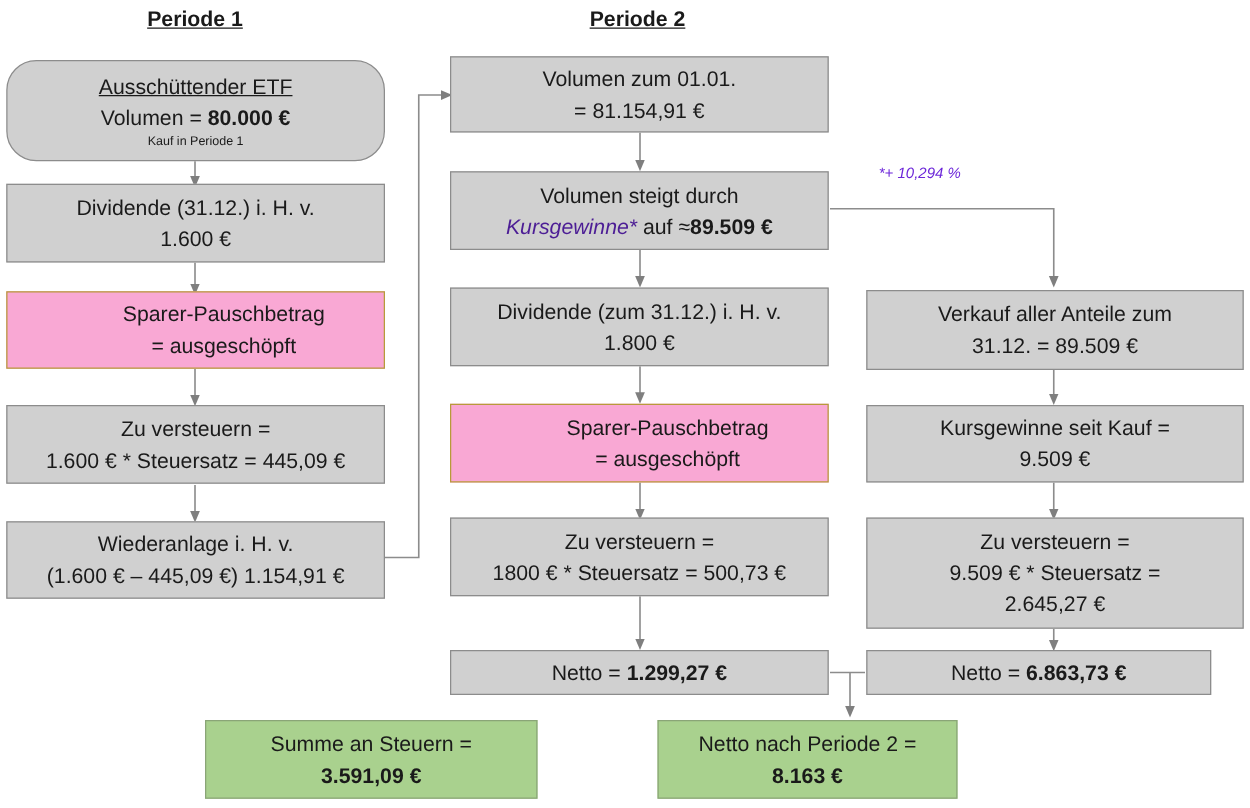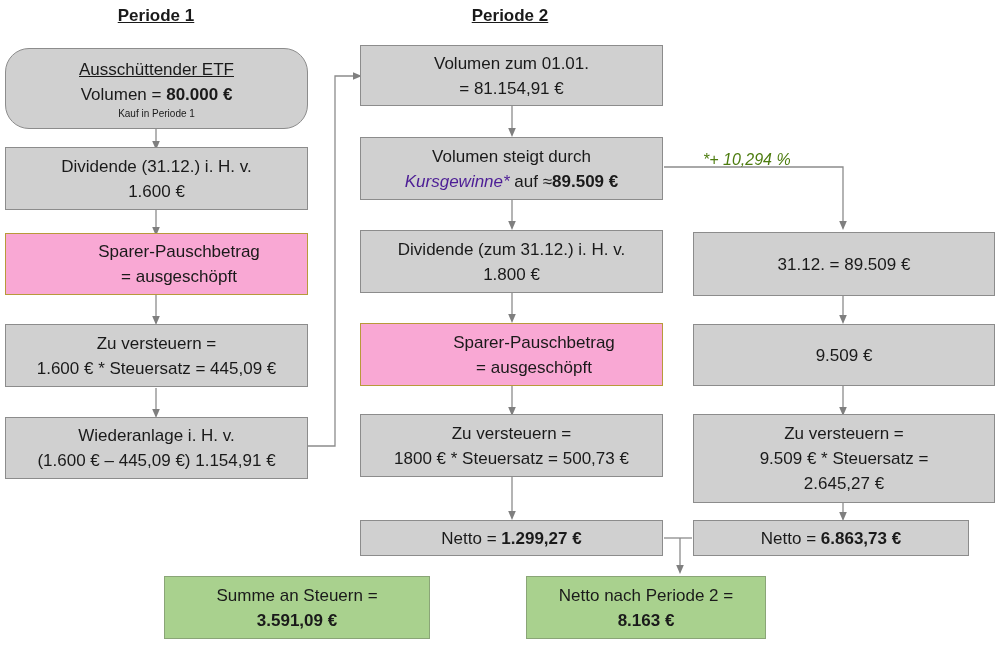--- a/index.html
+++ b/index.html
@@ -9,21 +9,21 @@
   .box { position: absolute; box-sizing: border-box; border: 1.5px solid #8c8c8c;
          display: flex; flex-direction: column; align-items: center; justify-content: center;
          text-align: center; font-size: 17px; line-height: 25px; }
   .grey { background: #d0d0d0; }
   .orange { background: #f9a8d4; border-color: #b89a3a; padding-left: 45px; }
   .green { background: #a9d18e; border-color: #8aa577; }
   .small { font-size: 10px; line-height: 14px; }
   .u { text-decoration: underline; }
   .red { color: #4c1d95; font-style: italic; }
   b { font-weight: bold; }
-  .note { position: absolute; color: #4d7c0f; font-style: italic; font-size: 16px; margin-top: 20px; }
+  .note { position: absolute; color: #6d28d9; font-style: italic; font-size: 12px; }
   svg.lines { position: absolute; left: 0; top: 0; }
 </style>
 </head>
 <body>
 
 <svg class="lines" width="1000" height="646">
   <defs>
     <marker id="ah" markerWidth="8" markerHeight="8" refX="4" refY="4" orient="auto">
       <path d="M0,1 L7,4 L0,7 z" fill="#7f7f7f"></path>
     </marker>
@@ -98,23 +98,25 @@
 </div>
 <div class="box grey" style="left:360px; top:414px; width:303px; height:63px;">
   <div>Zu versteuern =</div>
   <div>1800 € * Steuersatz = 500,73 €</div>
 </div>
 <div class="box grey" style="left:360px; top:520px; width:303px; height:36px;">
   <div><span>Netto = </span> <b>1.299,27 €</b></div>
 </div>
 
 <div class="box grey" style="left:693px; top:232px; width:302px; height:64px;">
+  <div>Verkauf aller Anteile zum</div>
   <div>31.12. = 89.509 €</div>
 </div>
 <div class="box grey" style="left:693px; top:324px; width:302px; height:62px;">
+  <div>Kursgewinne seit Kauf =</div>
   <div>9.509 €</div>
 </div>
 <div class="box grey" style="left:693px; top:414px; width:302px; height:89px;">
   <div>Zu versteuern =</div>
   <div>9.509 € * Steuersatz =</div>
   <div>2.645,27 €</div>
 </div>
 <div class="box grey" style="left:693px; top:520px; width:276px; height:36px;">
   <div><span>Netto = </span> <b>6.863,73 €</b></div>
 </div>

